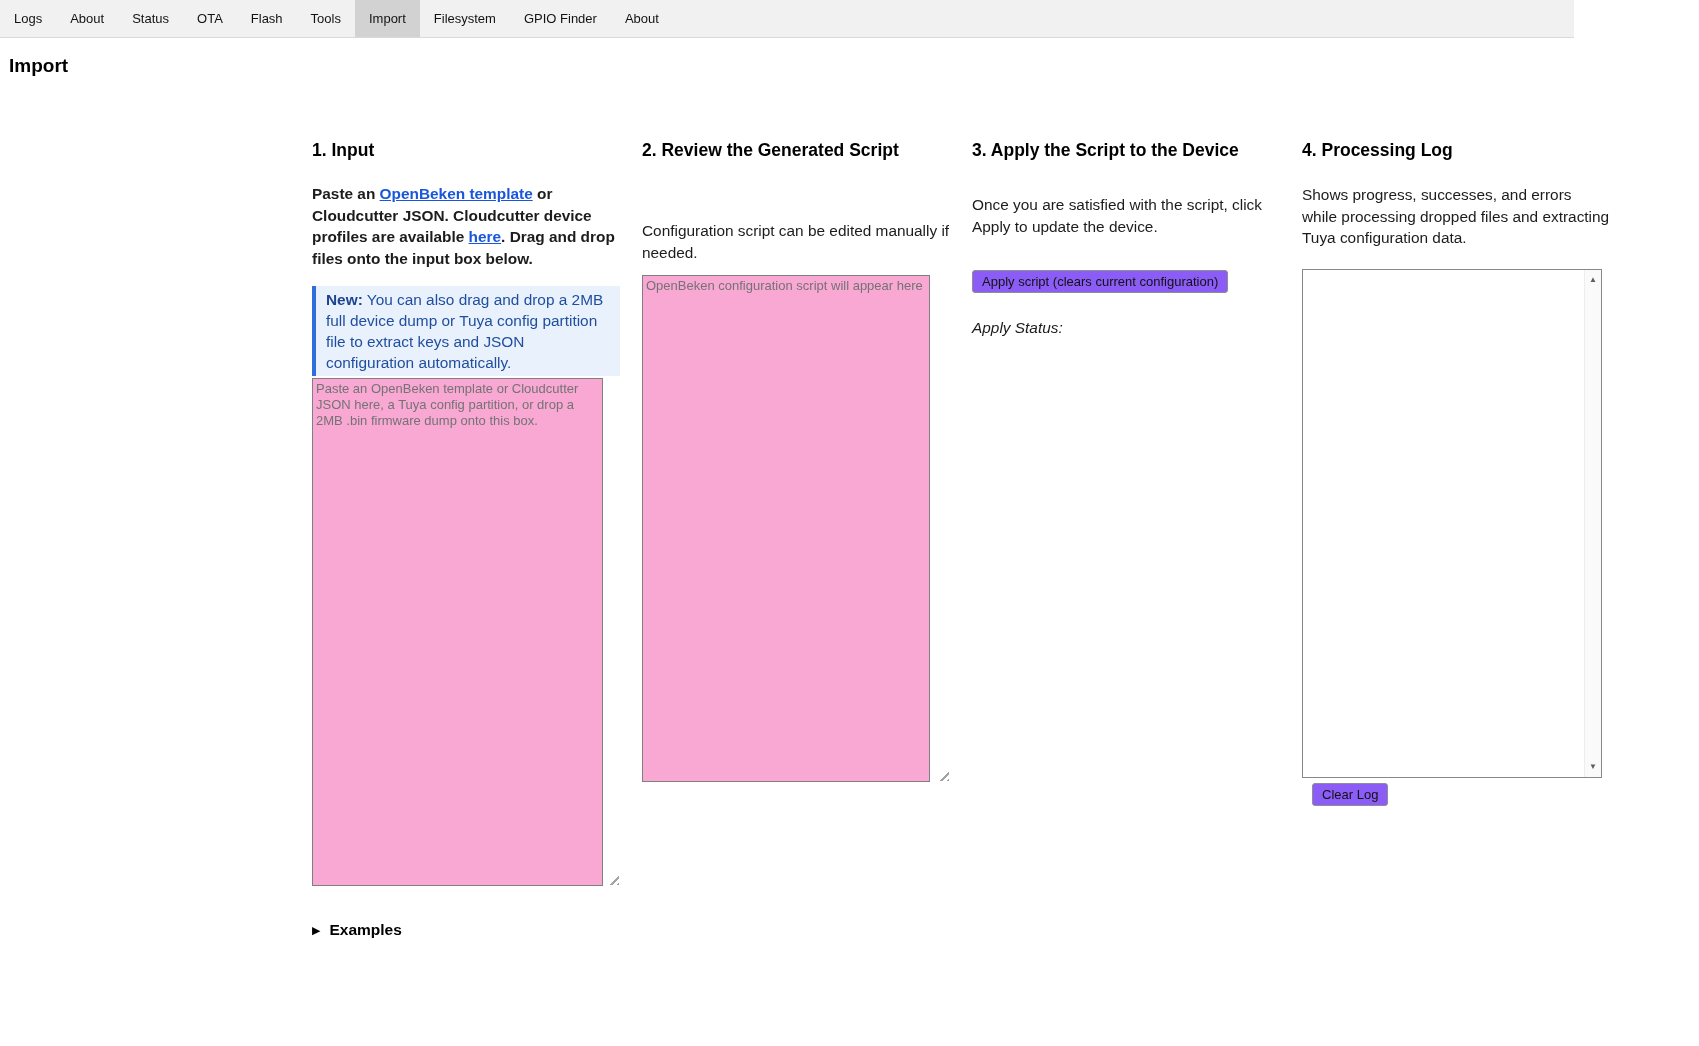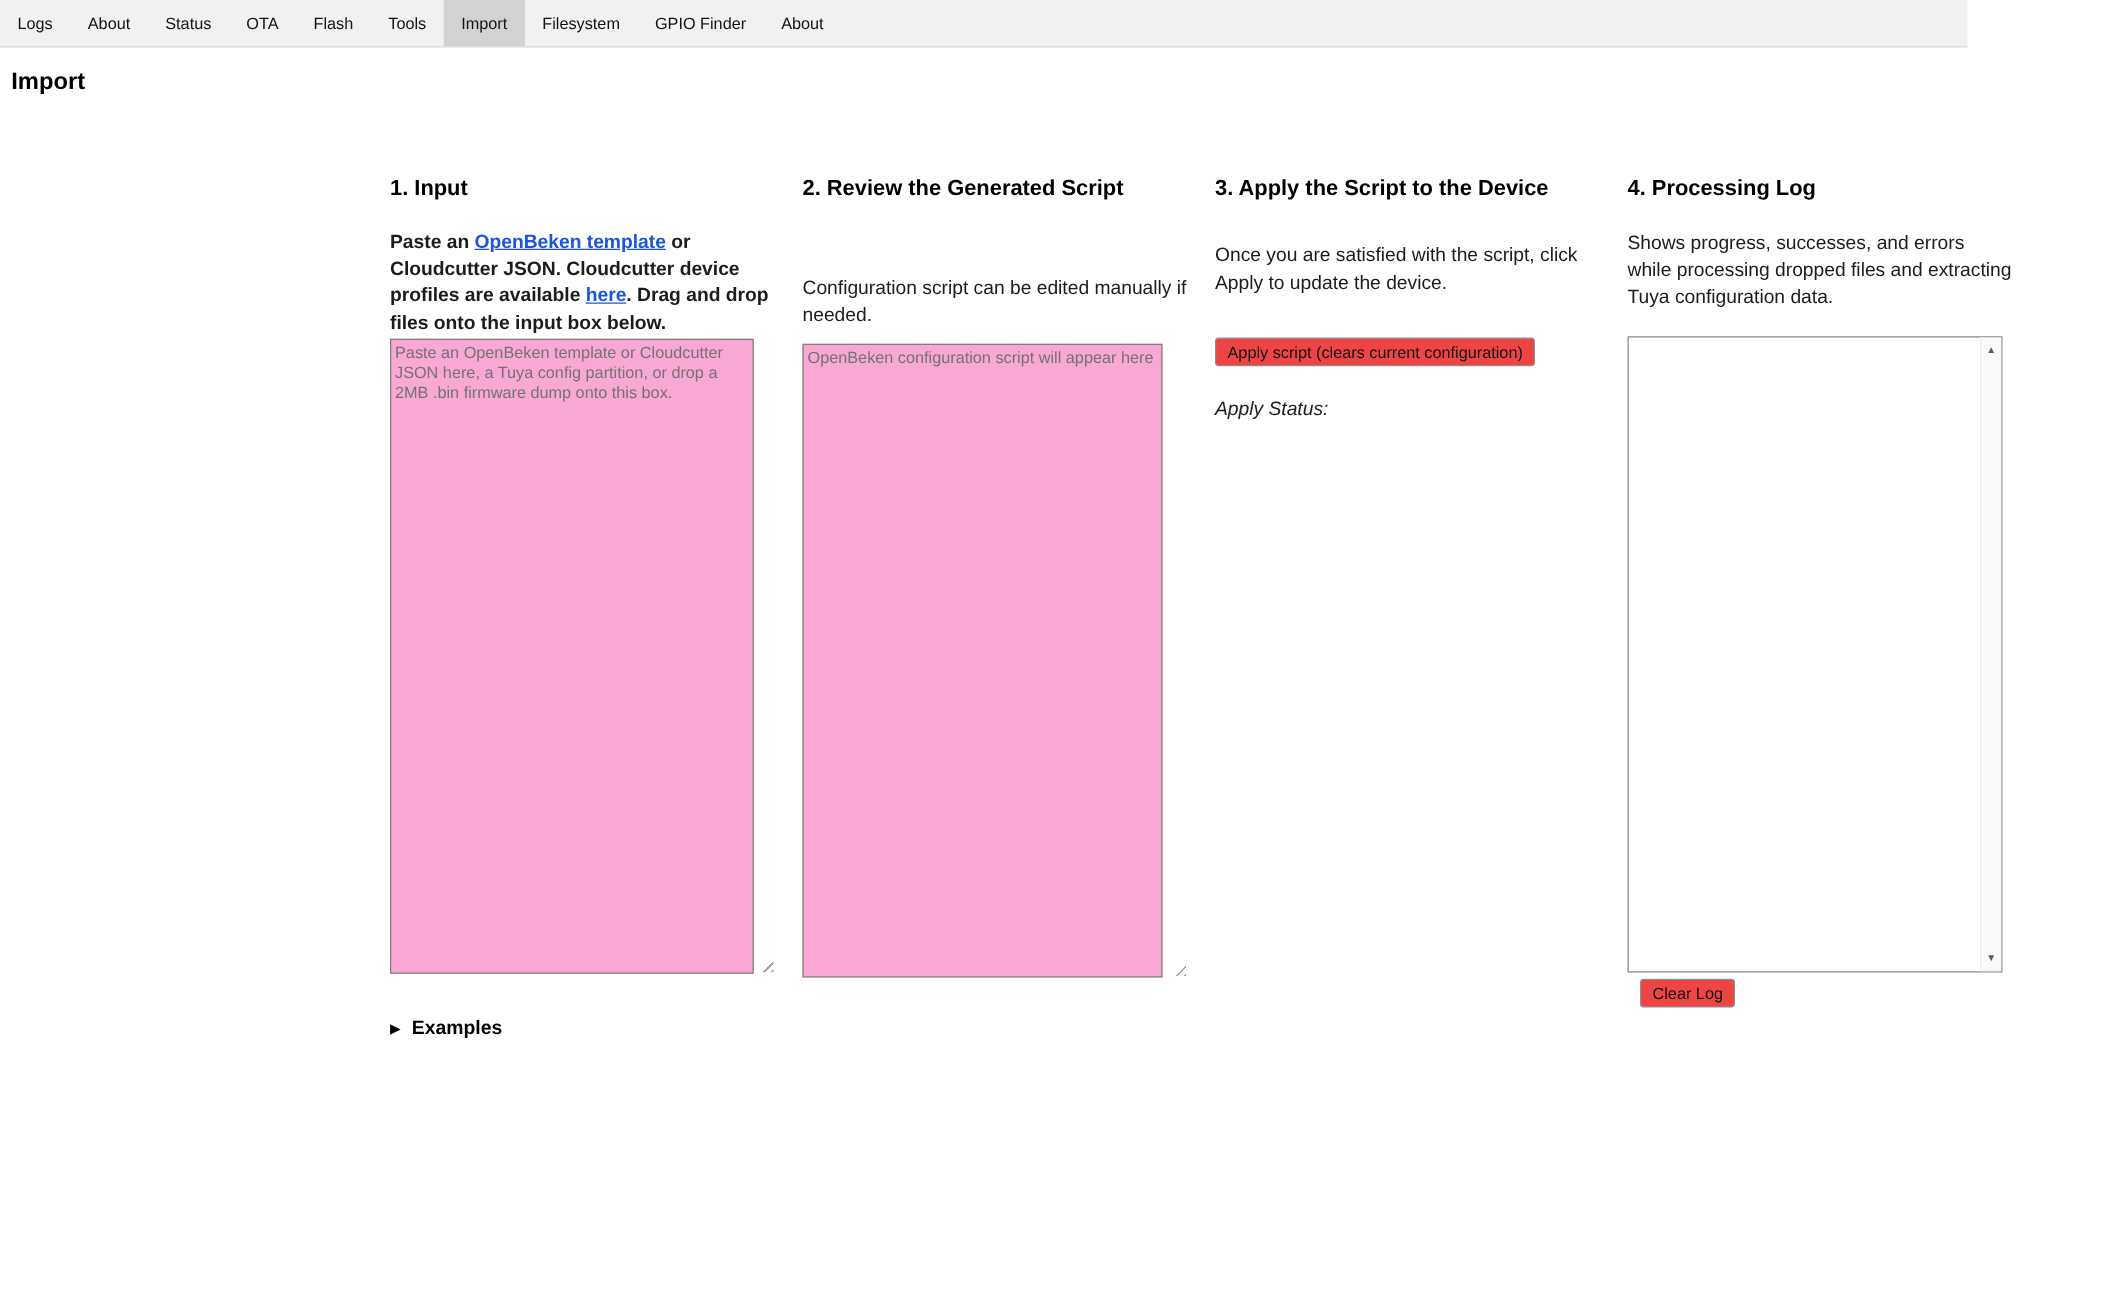--- a/index.html
+++ b/index.html
@@ -118,21 +118,21 @@
     align-items: center;
     gap: 9px;
     cursor: pointer;
   }
   .examples .tri { font-size: 11px; color: #000; line-height: 1; }
   .examples .lbl { font-size: 15.5px; font-weight: bold; color: #000; }
 
   
   .btn {
     display: inline-block;
-    background: #ef4444;
+    background: #8b5cf6;
     border: 1px solid #8f8f8f;
     border-radius: 3px;
     font-family: "Liberation Sans", "DejaVu Sans", sans-serif;
     font-size: 13px;
     color: #121212;
     padding: 3px 9px;
     cursor: pointer;
     white-space: nowrap;
   }
   .apply-btn { margin-top: 33px; }
@@ -189,20 +189,21 @@
   </div>
 
   <h1 class="page-title">Import</h1>
 
 
   <div class="columns">
 
     <div class="col col-input">
       <h3>1. Input</h3>
       <p class="desc"><span>Paste an </span><a class="link">OpenBeken template</a><span> or Cloudcutter JSON. Cloudcutter device profiles are available </span><a class="link">here</a><span>. Drag and drop files onto the input box below.</span></p>
+      <div class="note"><b>New:</b><span> You can also drag and drop a 2MB full device dump or Tuya config partition file to extract keys and JSON configuration automatically.</span></div>
       <div class="ta-wrap">
         <textarea class="ta-input" placeholder="Paste an OpenBeken template or Cloudcutter JSON here, a Tuya config partition, or drop a 2MB .bin firmware dump onto this box." style=""></textarea>
         <div class="grip"></div>
       </div>
       <div class="examples">
         <span class="tri">▶</span>
         <span class="lbl">Examples</span>
       </div>
     </div>
 

